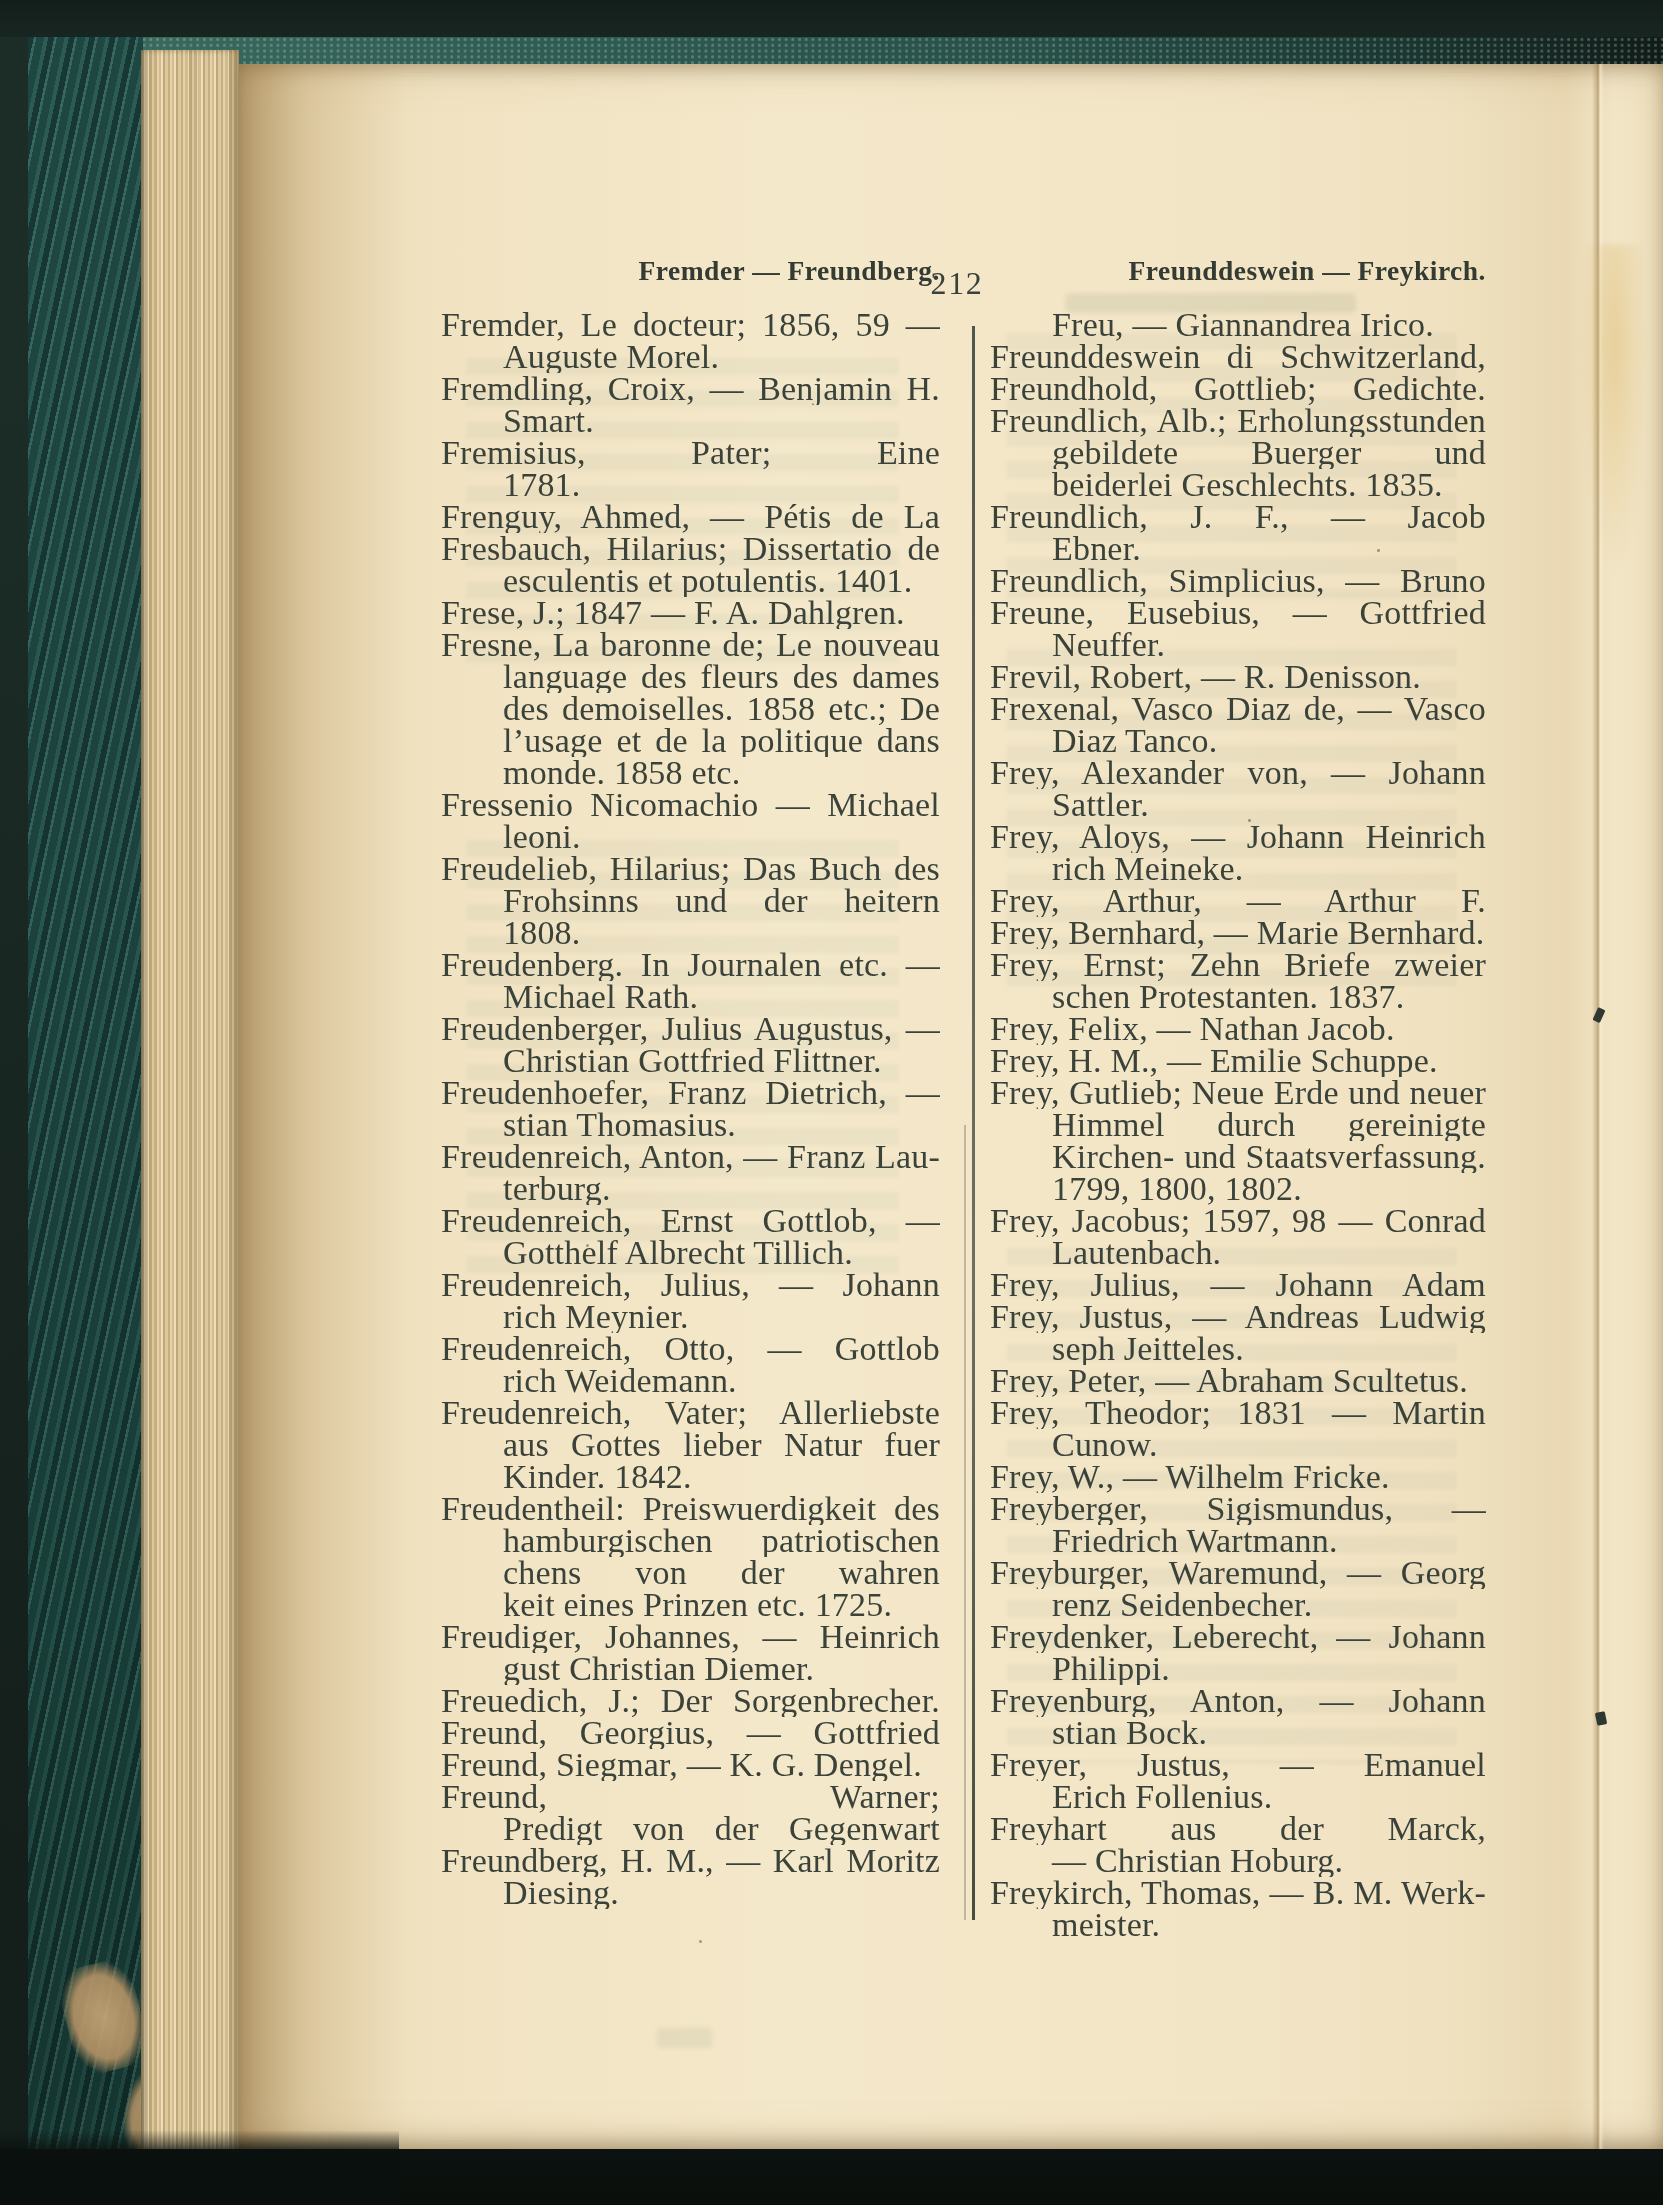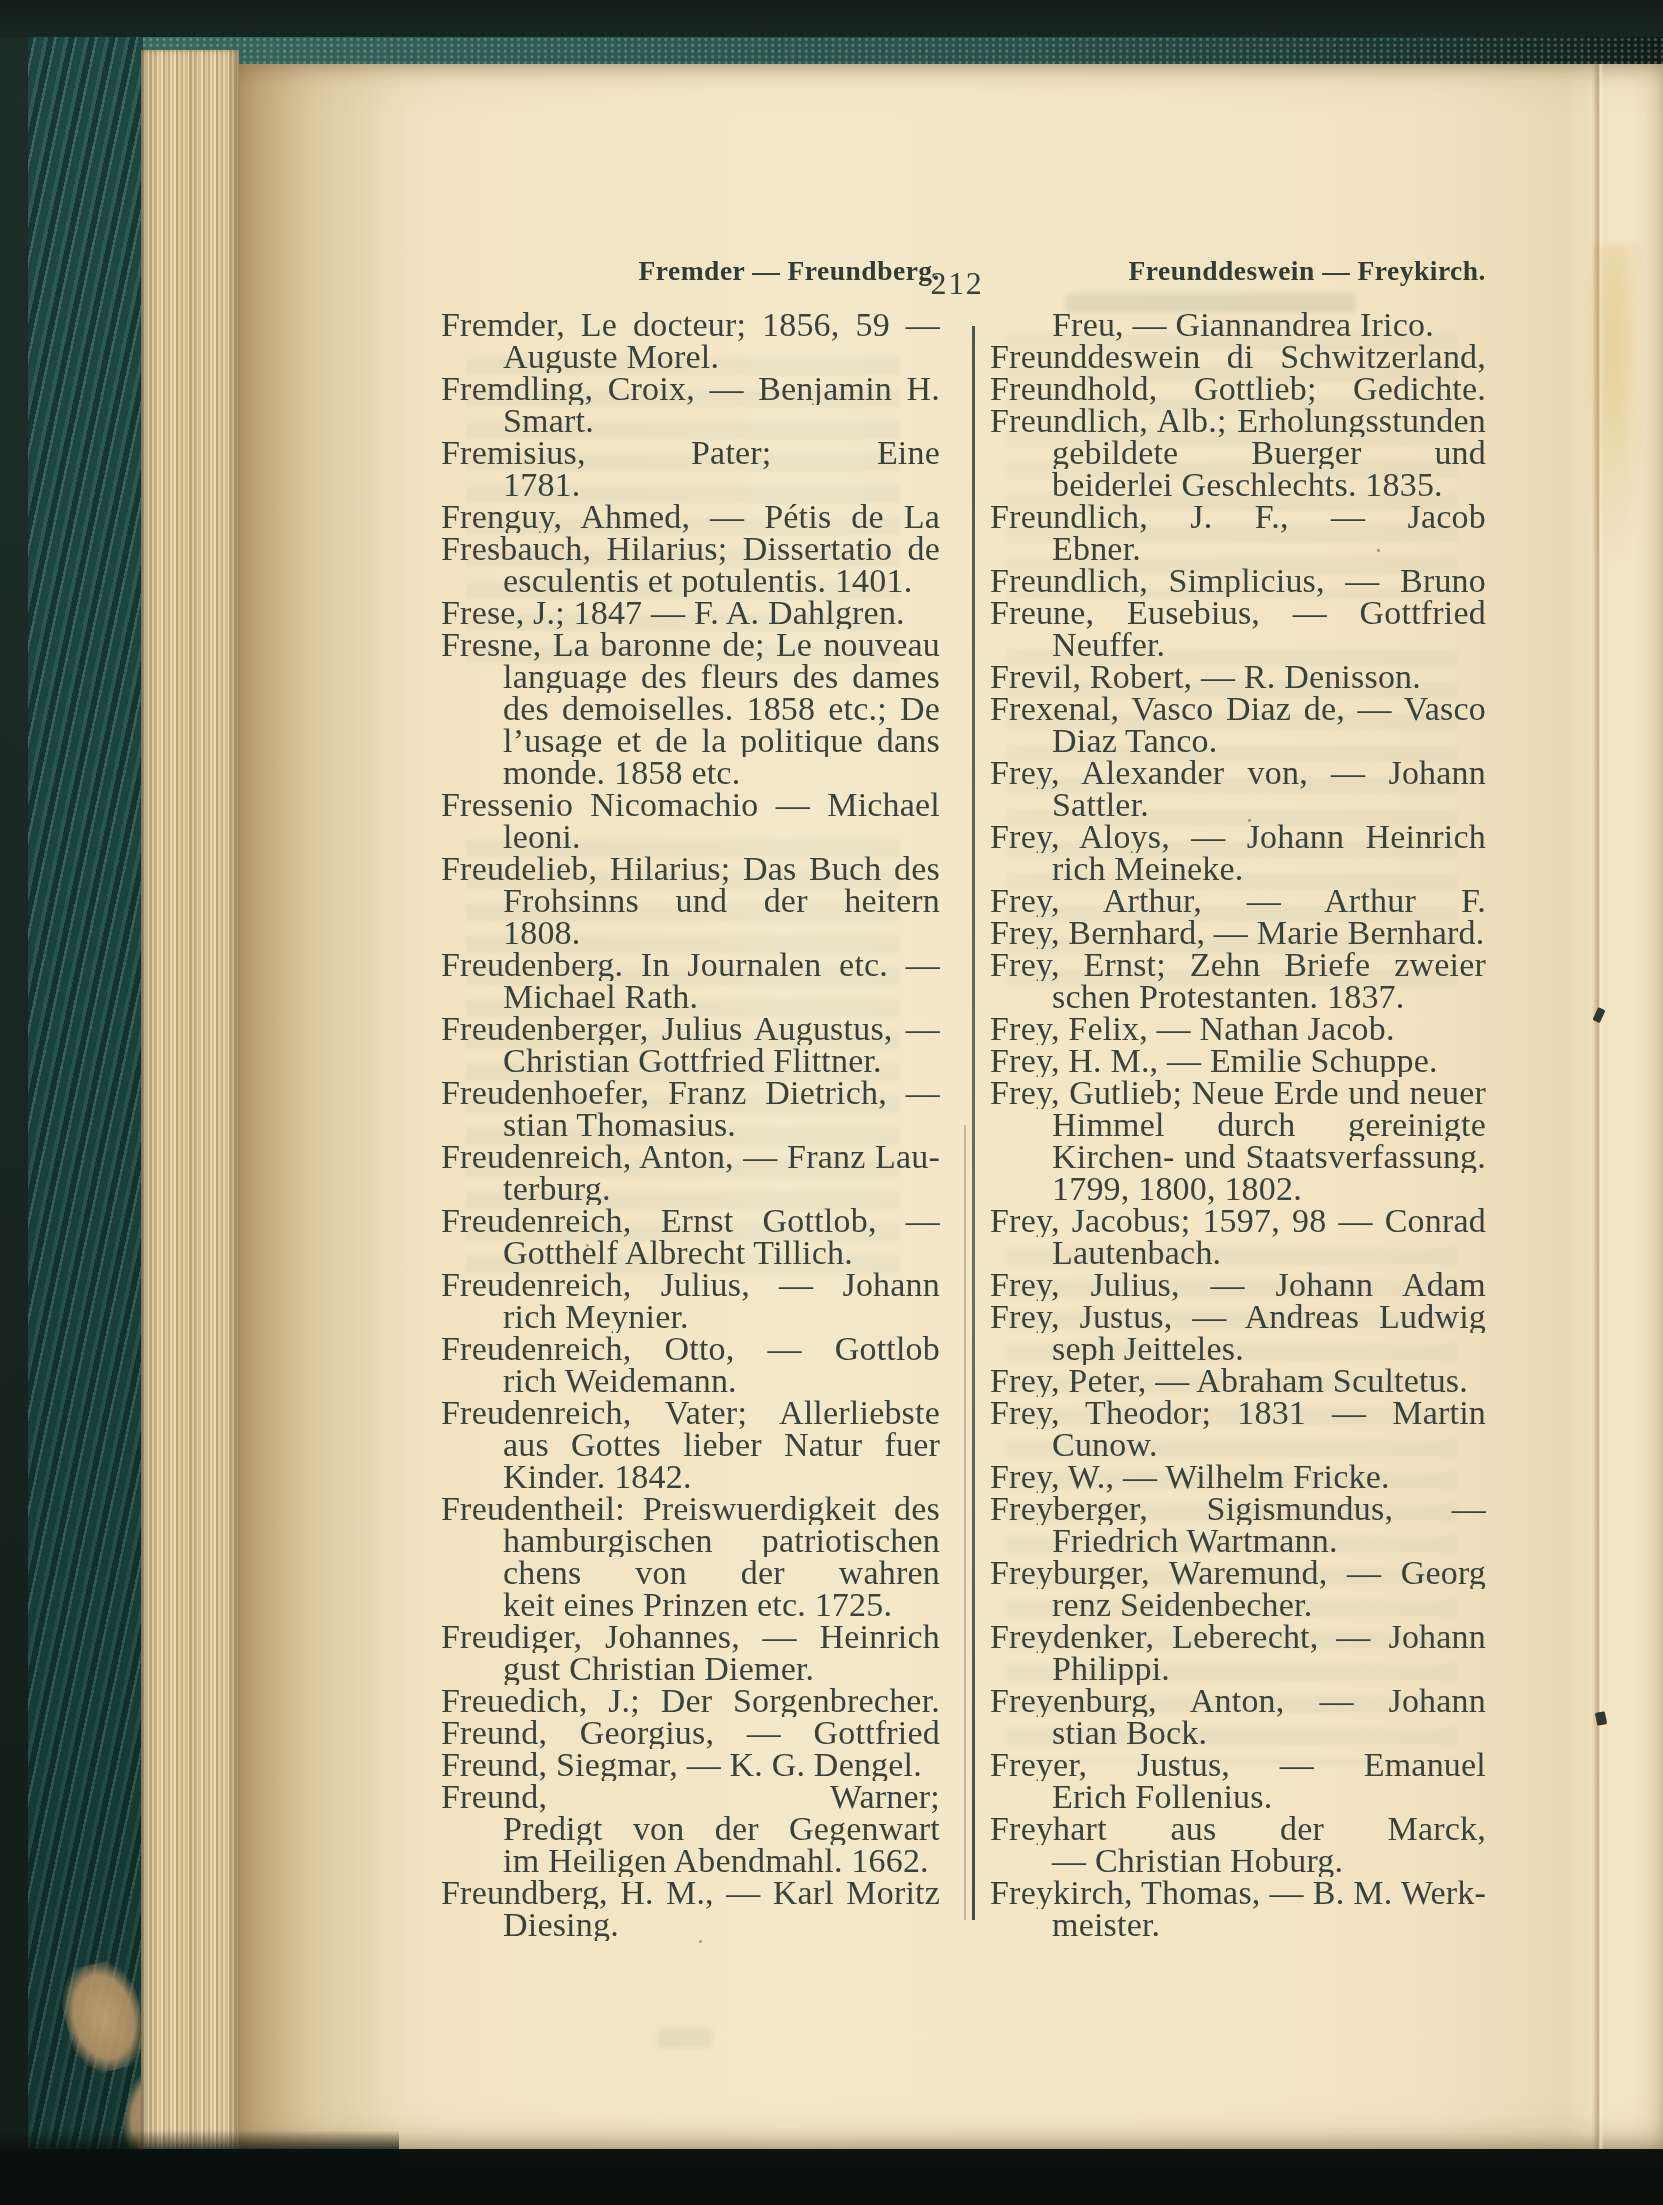--- a/index.html
+++ b/index.html
@@ -245,21 +245,20 @@
       </div>
       <div>
         <div class="line final">Freund, Georgius, — Gottfried Wegner.</div>
       </div>
       <div>
         <div class="line final">Freund, Siegmar, — K. G. Dengel.</div>
       </div>
       <div>
         <div class="line">Freund, Warner; Gruenendonnerstags-</div>
         <div class="line cont">Predigt von der Gegenwart Christi</div>
-        <div class="line cont final">im Heiligen Abendmahl. 1662.</div>
       </div>
       <div>
         <div class="line">Freundberg, H. M., — Karl Moritz</div>
         <div class="line cont final">Diesing.</div>
       </div>
     </div>
   <div class="divider"></div>
   <div class="divider-2"></div>
   <div class="column column-right">
       <div>

